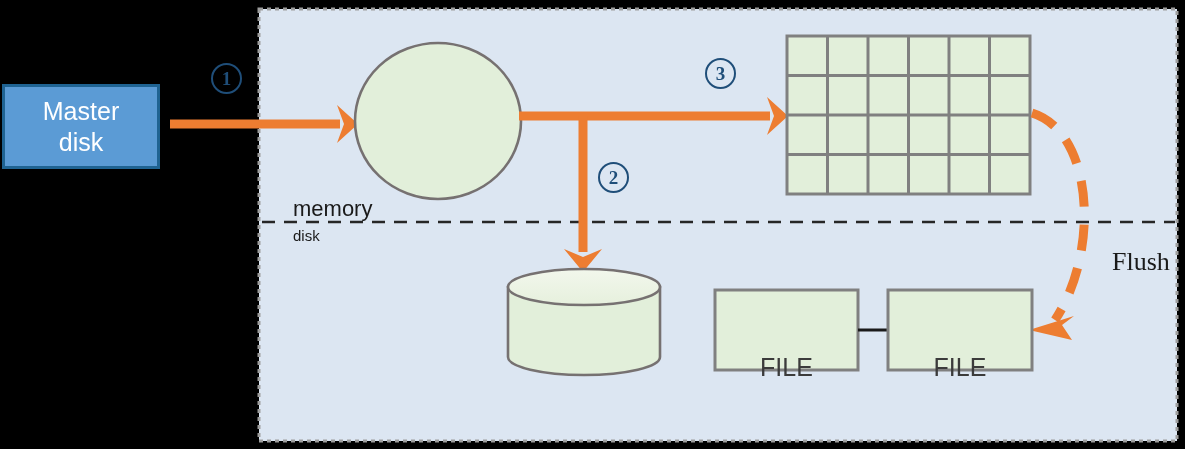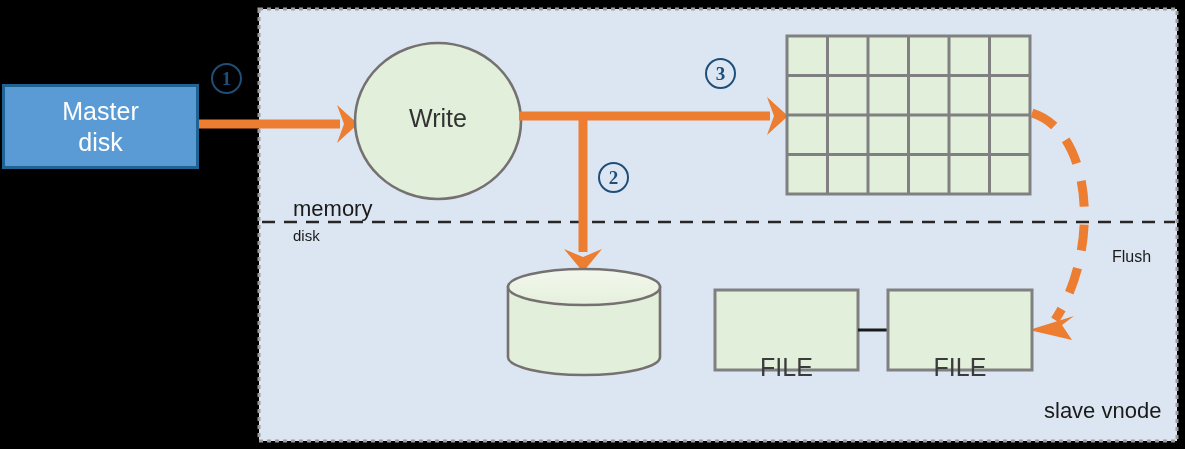--- a/index.html
+++ b/index.html
@@ -29,21 +29,21 @@
     position: absolute;
     white-space: nowrap;
     line-height: 1;
     color: #1a1a1a;
     margin-left: 15px;
   }
   .master-box {
     position: absolute;
     left: 2px;
     top: 84px;
-    width: 197px;
+    width: 158px;
     height: 85px;
     background: #5B9BD5;
     border: 3px solid #1F6392;
     box-sizing: border-box;
     display: flex;
     flex-direction: column;
     align-items: center;
     justify-content: center;
   }
   .master-box span {
@@ -79,21 +79,21 @@
   .cell-label {
     position: absolute;
     text-align: center;
     font-size: 25px;
     color: #3b3b3b;
     margin-top: 36px;
   }
   .text-memory { left: 278px; top: 198px; font-size: 22px; }
   .text-disk   { left: 278px; top: 228px; font-size: 15px; }
   .text-wal    { left: 508px; top: 396px; width: 152px; text-align: center; font-size: 22px; }
-  .text-flush  { left: 1097px; top: 249px; font-size: 16px; }
+  .text-flush  { left: 1097px; top: 249px; font-size: 26px; font-family: Liberation Serif, serif; }
   .text-slave  { left: 1029px; top: 400px; font-size: 22px; }
 </style>
 </head>
 <body>
 
 <div id="stage">
 
   <svg id="svg-root" width="1185" height="449" viewBox="0 0 1185 449">
 
     <defs>
@@ -153,23 +153,21 @@
 
   <div class="master-box">
     <span>Master</span>
     <span>disk</span>
   </div>
 
   <div class="circ-num" style="left:211px; top:63px;">1</div>
   <div class="circ-num" style="left:598px; top:162px;">2</div>
   <div class="circ-num" style="left:705px; top:58px;">3</div>
 
-  <div class="write-label">Write</div>
 
   <div class="cell-label" style="left:715px; top:317px; width:143px;">FILE</div>
   <div class="cell-label" style="left:888px; top:317px; width:144px;">FILE</div>
 
   <div class="lbl text-memory">memory</div>
   <div class="lbl text-disk">disk</div>
   <div class="lbl text-flush">Flush</div>
-  <div class="lbl text-slave">slave vnode</div>
 
 </div>
 
 </body></html>

